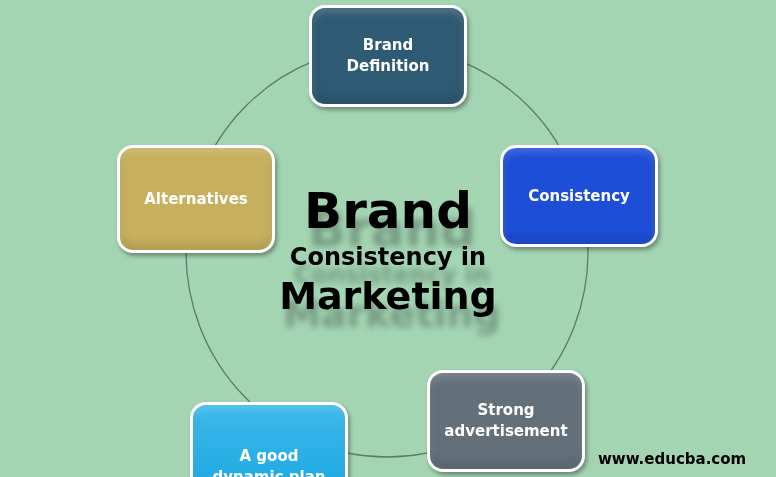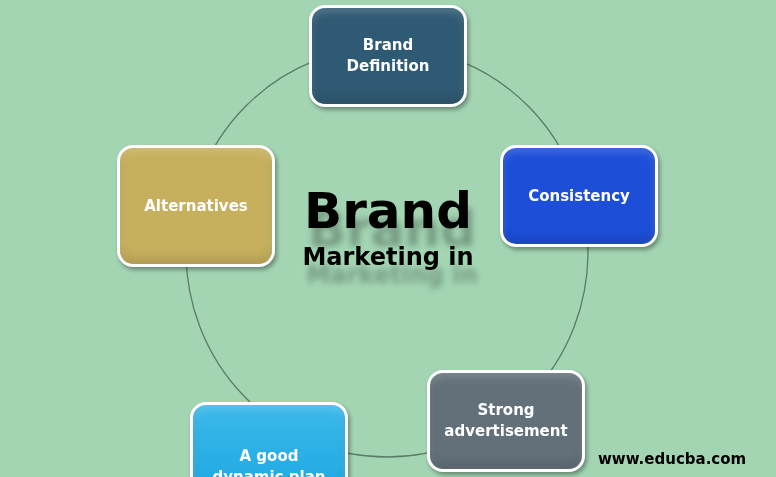--- a/index.html
+++ b/index.html
@@ -58,22 +58,23 @@
 <div class="node" style="left:427px; top:370px; width:158px; height:102px; background:#637079;">
   <span>Strong
 advertisement</span>
 </div>
 
 <div class="node" style="left:190px; top:370px; width:158px; height:130px; background:linear-gradient(#3cb9ea,#10a2df);margin-top:32px;">
   <span>A good
 dynamic plan</span>
 </div>
 
-<div class="node" style="left:117px; top:145px; width:158px; height:122px; background:#c6b05d;">
+<div class="node" style="left:117px; top:145px; width:158px; height:108px; background:#c6b05d;">
   <span>Alternatives</span>
 </div>
 
 <div class="center">
   <span class="t1">Brand</span>
-  <span class="t2">Marketing in</span>
+  <span class="t2">Consistency in</span>
+  <span class="t3">Marketing</span>
 </div>
 
 <div class="footer">www.educba.com</div>
 
 </body></html>

